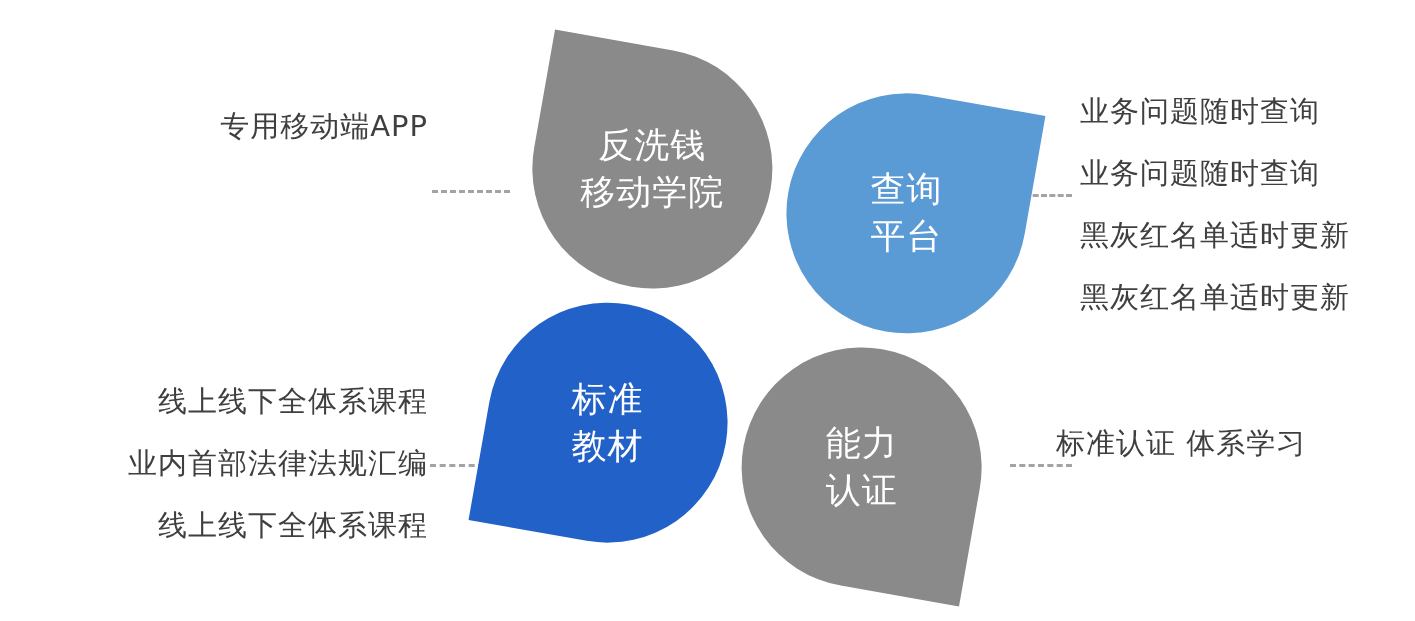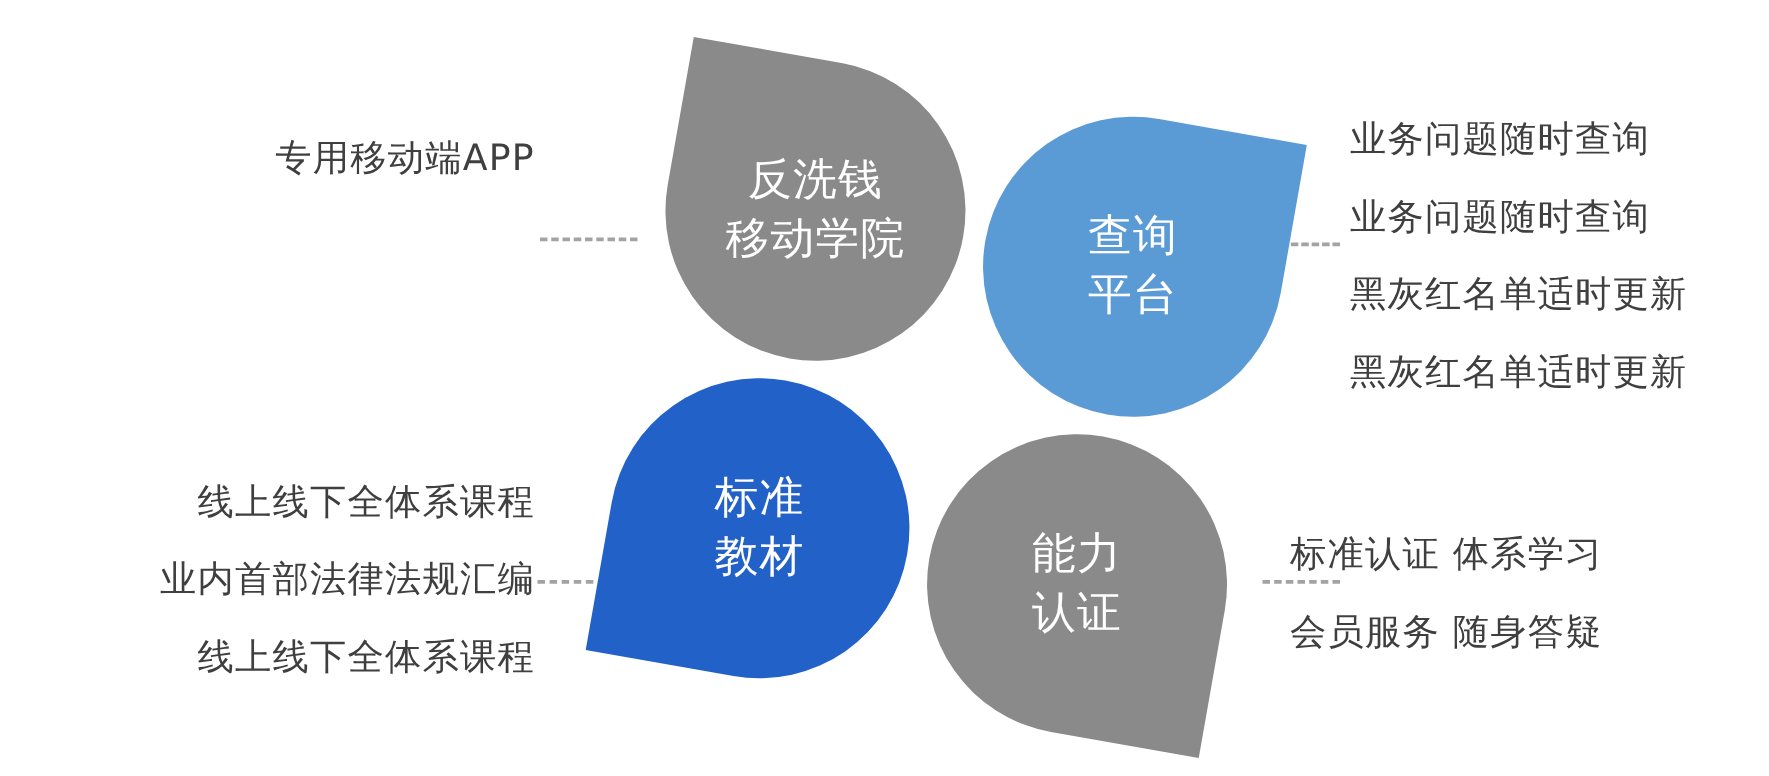--- a/index.html
+++ b/index.html
@@ -21,21 +21,21 @@
     color: var(--ann-text, #3f3f3f);
     font-size: 29px;
     line-height: 62px;
     letter-spacing: 1px;
     white-space: nowrap;
   }
   .ann.right-aligned { text-align: right; }
   .ann-tl { left: 18px;   top: 95px;  width: 410px; }
   .ann-bl { left: 18px;   top: 370px; width: 410px; }
   .ann-tr { left: 1080px; top: 80px;  }
-  .ann-br { left: 1032px; top: 412px; }
+  .ann-br { left: 1056px; top: 412px; }
 
   
   .connector {
     position: absolute;
     height: 0;
     border-top: 3px dashed var(--connector, #a3a3a3);
   }
   .connector-tl { left: 432px;  top: 190px; width: 78px; }
   .connector-tr { left: 1016px; top: 194px; width: 56px; }
   .connector-bl { left: 430px;  top: 464px; width: 64px; }
@@ -89,21 +89,20 @@
 
   <div class="ann ann-tr">
     <div>业务问题随时查询</div>
     <div>业务问题随时查询</div>
     <div>黑灰红名单适时更新</div>
     <div>黑灰红名单适时更新</div>
   </div>
 
   <div class="ann ann-br">
     <div>标准认证 体系学习</div>
-    <div>会员服务 随身答疑</div>
   </div>
 
   <div class="connector connector-tl"></div>
   <div class="connector connector-tr"></div>
   <div class="connector connector-bl"></div>
   <div class="connector connector-br"></div>
 
   <div class="petals">
 
     <div class="petal petal-tl" style="background: rgb(138, 138, 138);">

